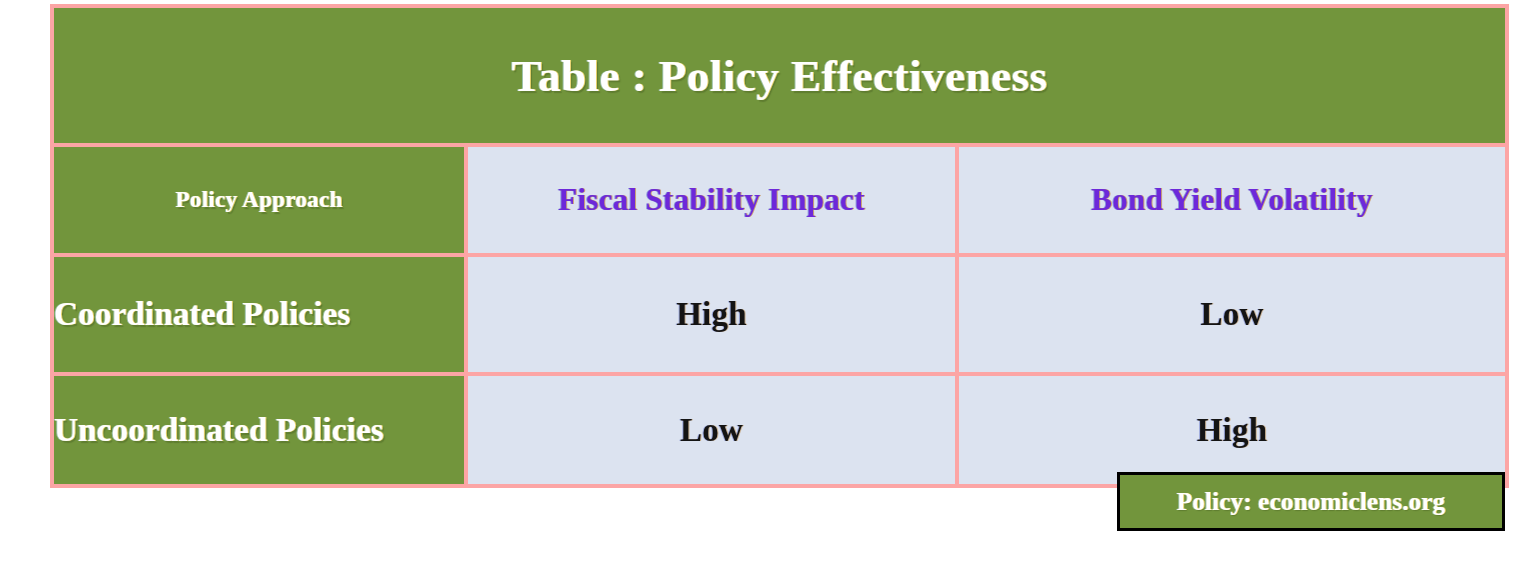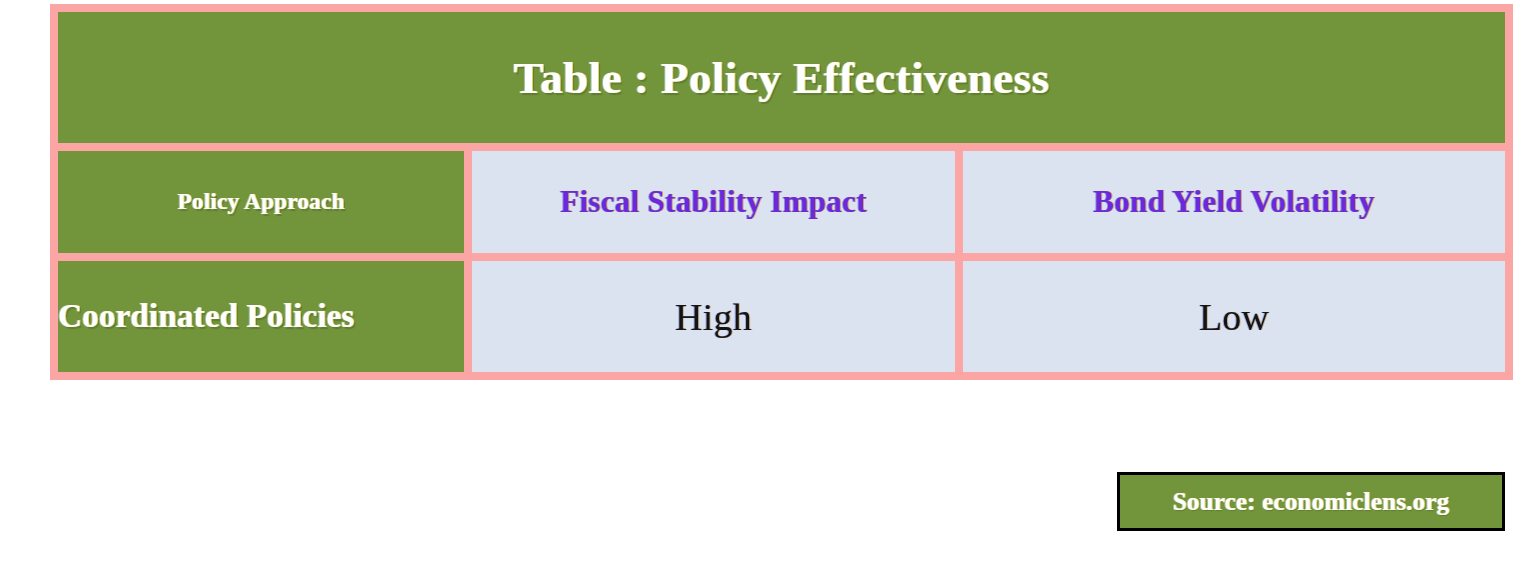--- a/index.html
+++ b/index.html
@@ -34,21 +34,21 @@
 
   table.policy-table {
     width: 100%;
     border-collapse: collapse;
     table-layout: fixed;
     border: 3px solid #000000;
     background: #ffffff;
   }
 
   table.policy-table td {
-    border: 8px solid #fca5a5;
+    border: 4px solid #fca5a5;
     padding: 0;
     vertical-align: middle;
     box-sizing: border-box;
     margin-left: 24px;
   }
 
   
   col.c-label  { width: 414px; }
   col.c-col1   { width: 491px; }
   col.c-col2   { width: 550px; }
@@ -129,22 +129,22 @@
       -1px 0 0 rgba(190,225,255,0.55),
        2px 2px 1px rgba(60,80,25,0.35);
   }
 
   .data-cell {
     text-align: center;
     padding: 0 8px;
   }
   .data-cell-text {
     color: #141414;
-    font-size: 38px;
-    font-weight: normal;
+    font-size: 33px;
+    font-weight: bold;
     letter-spacing: 0.2px;
     text-shadow:
        1px 0 0 rgba(180,120,40,0.45),
       -1px 0 0 rgba(40,60,180,0.35);
   }
 
   
   .source-badge {
     position: absolute;
     left: 1117px;
@@ -206,21 +206,32 @@
             <span class="row-label-text">Coordinated Policies</span>
           </td>
           <td class="blue data-cell">
             <span class="data-cell-text">High</span>
           </td>
           <td class="blue data-cell">
             <span class="data-cell-text">Low</span>
           </td>
         </tr>
 
+        <tr class="data-row last">
+          <td class="green row-label">
+            <span class="row-label-text">Uncoordinated Policies</span>
+          </td>
+          <td class="blue data-cell">
+            <span class="data-cell-text">Low</span>
+          </td>
+          <td class="blue data-cell">
+            <span class="data-cell-text">High</span>
+          </td>
+        </tr>
       </tbody>
     </table>
   </div>
 
   <div class="source-badge">
-    <span class="source-text">Source: economiclens.org</span>
+    <span class="source-text">Policy: economiclens.org</span>
   </div>
 
 </div>
 
 </body></html>

